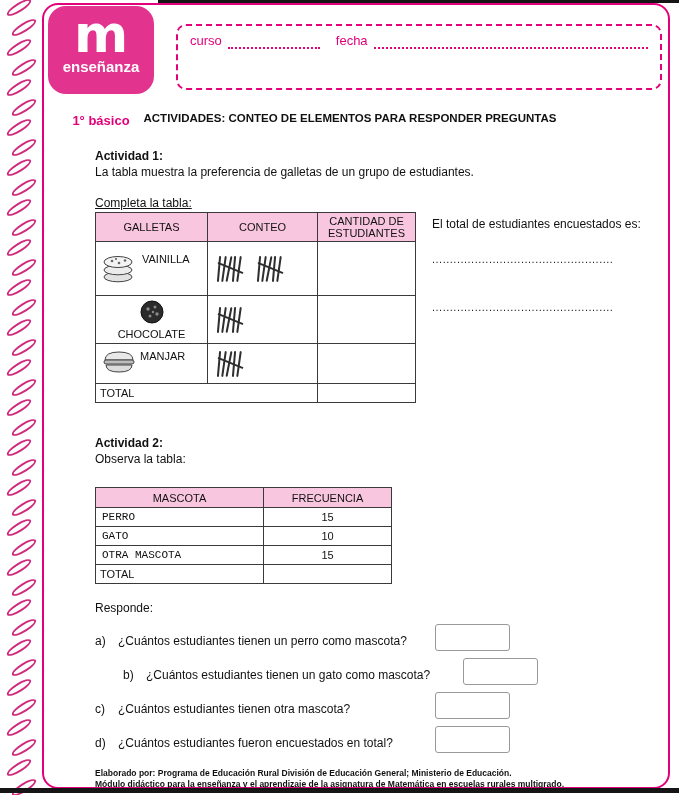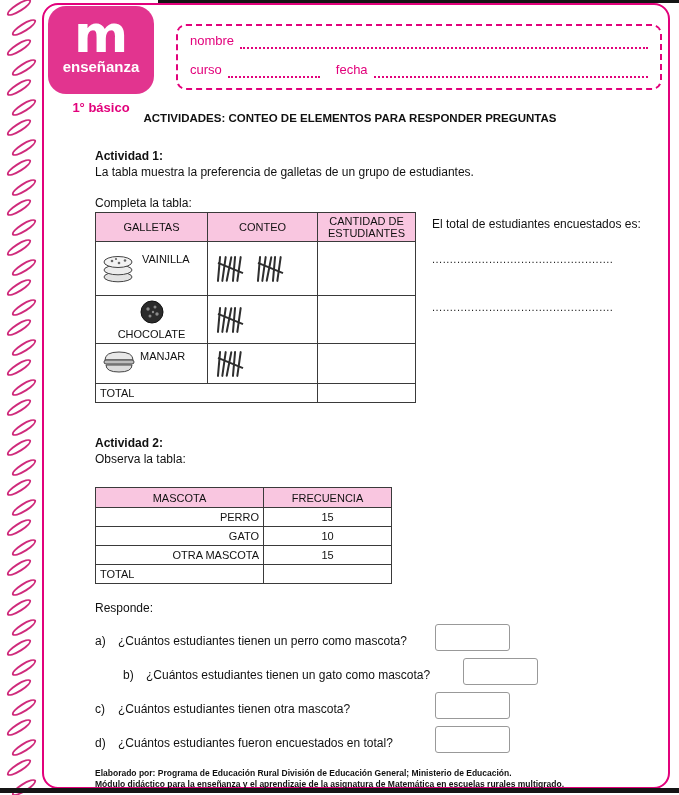--- a/index.html
+++ b/index.html
@@ -21,21 +21,21 @@
     display:flex; flex-direction:column; justify-content:space-between; z-index:2; }
   .loop { width:28px; height:9px; border:2.5px solid #cf2a7b; border-radius:50%;
     transform:rotate(-32deg); flex:0 0 auto; }
   .loop:nth-child(even){ margin-left:5px; }
 
   
   .logo-box { position:absolute; left:48px; top:6px; width:106px; height:88px;
     background:#e2348f; border-radius:18px; color:#fff; text-align:center; z-index:3; }
   .logo-m { font-size:52px; font-weight:bold; line-height:56px; font-family:"DejaVu Sans", sans-serif; }
   .logo-word { font-size:15px; font-weight:bold; margin-top:-4px; }
-  .grade { position:absolute; left:48px; top:100px; width:106px; text-align:center;
+  .grade { position:absolute; left:48px; top:113px; width:106px; text-align:center;
     color:#e2017b; font-weight:bold; font-size:13px; }
 
   
   .name-box { position:absolute; left:176px; top:24px; width:486px; height:66px;
     border:2px dashed #e2017b; border-radius:10px; padding:7px 12px 10px;
     color:#e2017b; font-size:13px; display:flex; flex-direction:column; justify-content:space-between; }
   .field-row { display:flex; align-items:flex-end; gap:6px; }
   .dotline { border-bottom:2px dotted #e2017b; height:14px; flex:1; }
   .dotline.course { flex:0 0 92px; }
   .field-label { line-height:16px; }
@@ -71,21 +71,21 @@
   .side-text { position:absolute; left:432px; top:217px; width:218px; font-size:12px; }
   .dots { position:absolute; left:432px; width:224px; font-size:11px; letter-spacing:0.5px;
     white-space:nowrap; overflow:hidden; color:#222; }
   .dots.l1 { top:253px; } .dots.l2 { top:301px; }
 
   .table2 { position:absolute; left:95px; top:487px; }
   .table2 th { height:20px; }
   .table2 .c-mascota { width:168px; }
   .table2 .c-frecuencia { width:128px; }
   .table2 td { height:19px; }
-  .pet-label { text-align:right; padding-left:6px; }
+  .pet-label { text-align:left; padding-left:6px;font-family:Liberation Mono, monospace; }
   .pet-value { text-align:center; }
 
   
   .question { position:absolute; left:95px; width:440px; font-size:12px; }
   .q-letter { display:inline-block; width:23px; }
   .answer-box { position:absolute; left:340px; top:-10px; width:75px; height:27px;
     border:1.5px solid #999; border-radius:3px; background:#fff; }
 
   
   .footer { position:absolute; left:95px; top:768px; width:566px; font-size:8.5px;
@@ -142,37 +142,33 @@
       <span class="loop"></span>
     </div>
 
   <div class="logo-box">
     <div class="logo-m">m</div>
     <div class="logo-word">enseñanza</div>
   </div>
   <div class="grade">1° básico</div>
 
   <div class="name-box">
-    <div class="field-row">
-      <span class="field-label">nombre</span>
-      <span class="dotline"></span>
-    </div>
     <div class="field-row">
       <span class="field-label">curso</span>
       <span class="dotline course"></span>
       <span class="field-label second">fecha</span>
       <span class="dotline"></span>
     </div>
   </div>
 
   <div class="main-title">ACTIVIDADES: CONTEO DE ELEMENTOS PARA RESPONDER PREGUNTAS</div>
 
   <div class="txt bold" style="left:95px; top:149px;">Actividad 1:</div>
   <div class="txt" style="left:95px; top:165px;">La tabla muestra la preferencia de galletas de un grupo de estudiantes.</div>
-  <div class="txt" style="left:95px; top:196px;">Completa la tabla:</div>
+  <div class="txt" style="left:95px; top:196px;text-decoration:underline;">Completa la tabla:</div>
 
   <table class="table1">
     <tbody>
         <tr>
       <th class="c-galletas">GALLETAS</th>
       <th class="c-conteo">CONTEO</th>
       <th class="c-cantidad">CANTIDAD DE ESTUDIANTES</th>
     </tr>
     <tr class="r1">
       <td class="cookie-cell">

